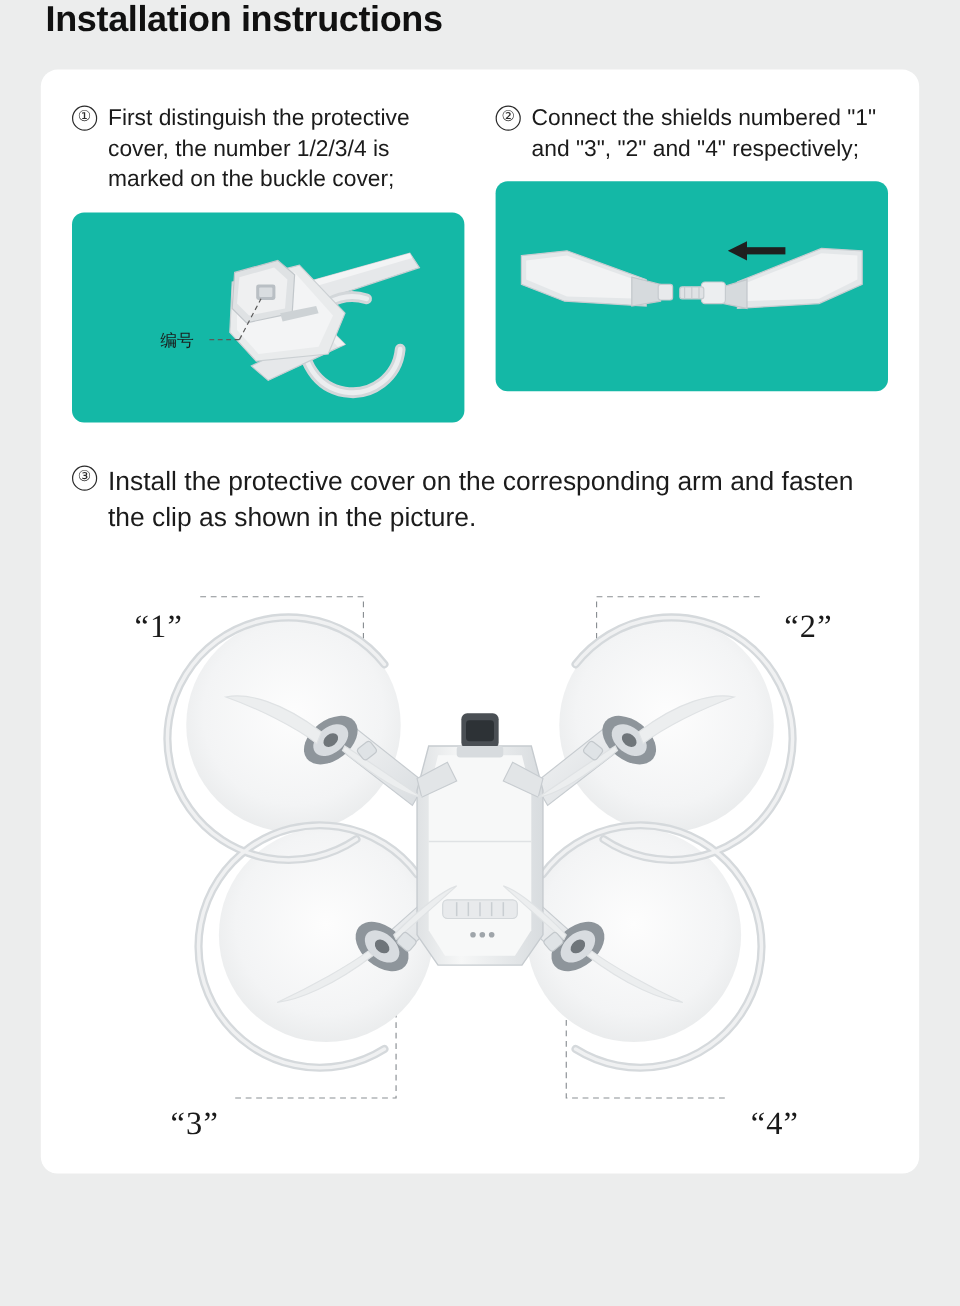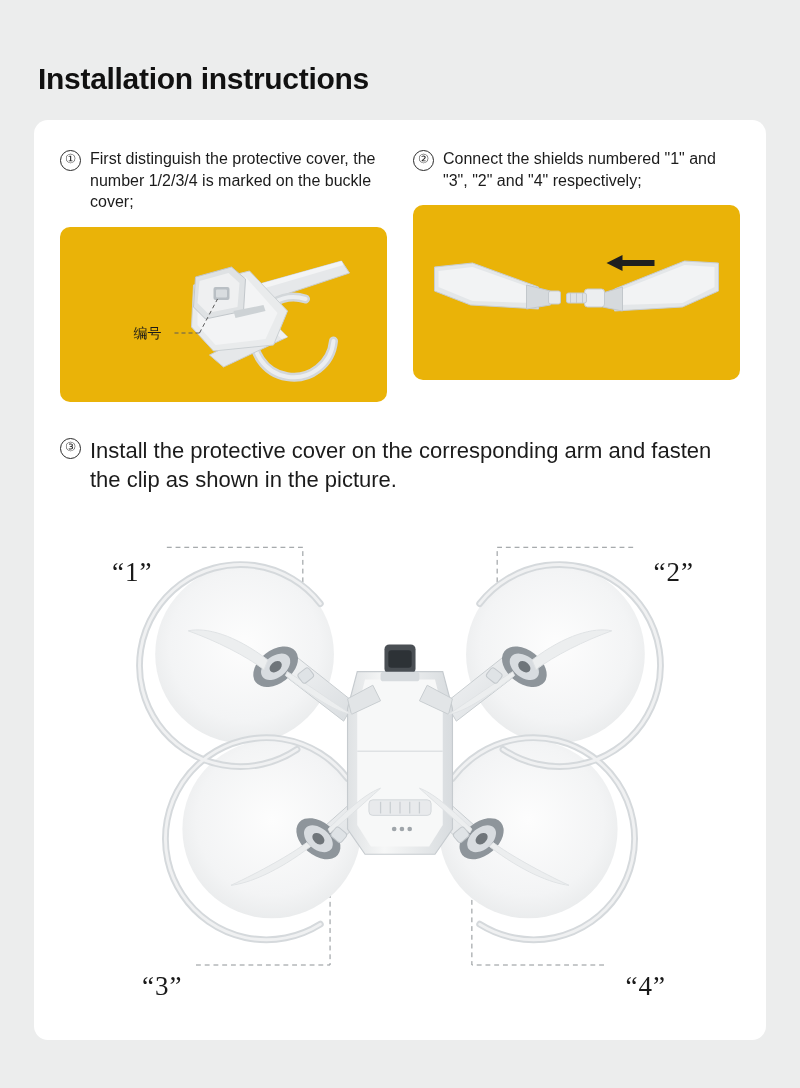--- a/index.html
+++ b/index.html
@@ -18,21 +18,20 @@
     position: relative;
     width: 800px;
     height: 1088px;
     box-sizing: border-box;
     padding: 0 34px;
   }
   .title {
     font-size: 30px;
     font-weight: bold;
     letter-spacing: -0.3px;
-    padding-top: 62px;
     margin: 0 0 24px 4px;
     color: #111;
   }
   .card {
     background: #ffffff;
     border-radius: 14px;
     padding: 28px 26px 30px 26px;
     box-sizing: border-box;
     height: 920px;
     position: relative;
@@ -56,27 +55,27 @@
     height: 19px;
     border: 1.3px solid #2a2a2a;
     border-radius: 50%;
     font-size: 12.5px;
     line-height: 17px;
     text-align: center;
     color: #2a2a2a;
     margin-top: 2px;
   }
   .step-text {
-    font-size: 16px;
+    font-size: 19px;
     line-height: 1.35;
     color: #1b1b1b;
   }
   .figure {
     margin-top: 14px;
-    background: #eab308;
+    background: #14b8a6;
     border-radius: 10px;
     height: 175px;
     overflow: hidden;
     position: relative;
   }
   .figure.fig2 { margin-top: 14px; }
   .step3 {
     margin-top: 34px;
   }
   .step3 .step-text {

